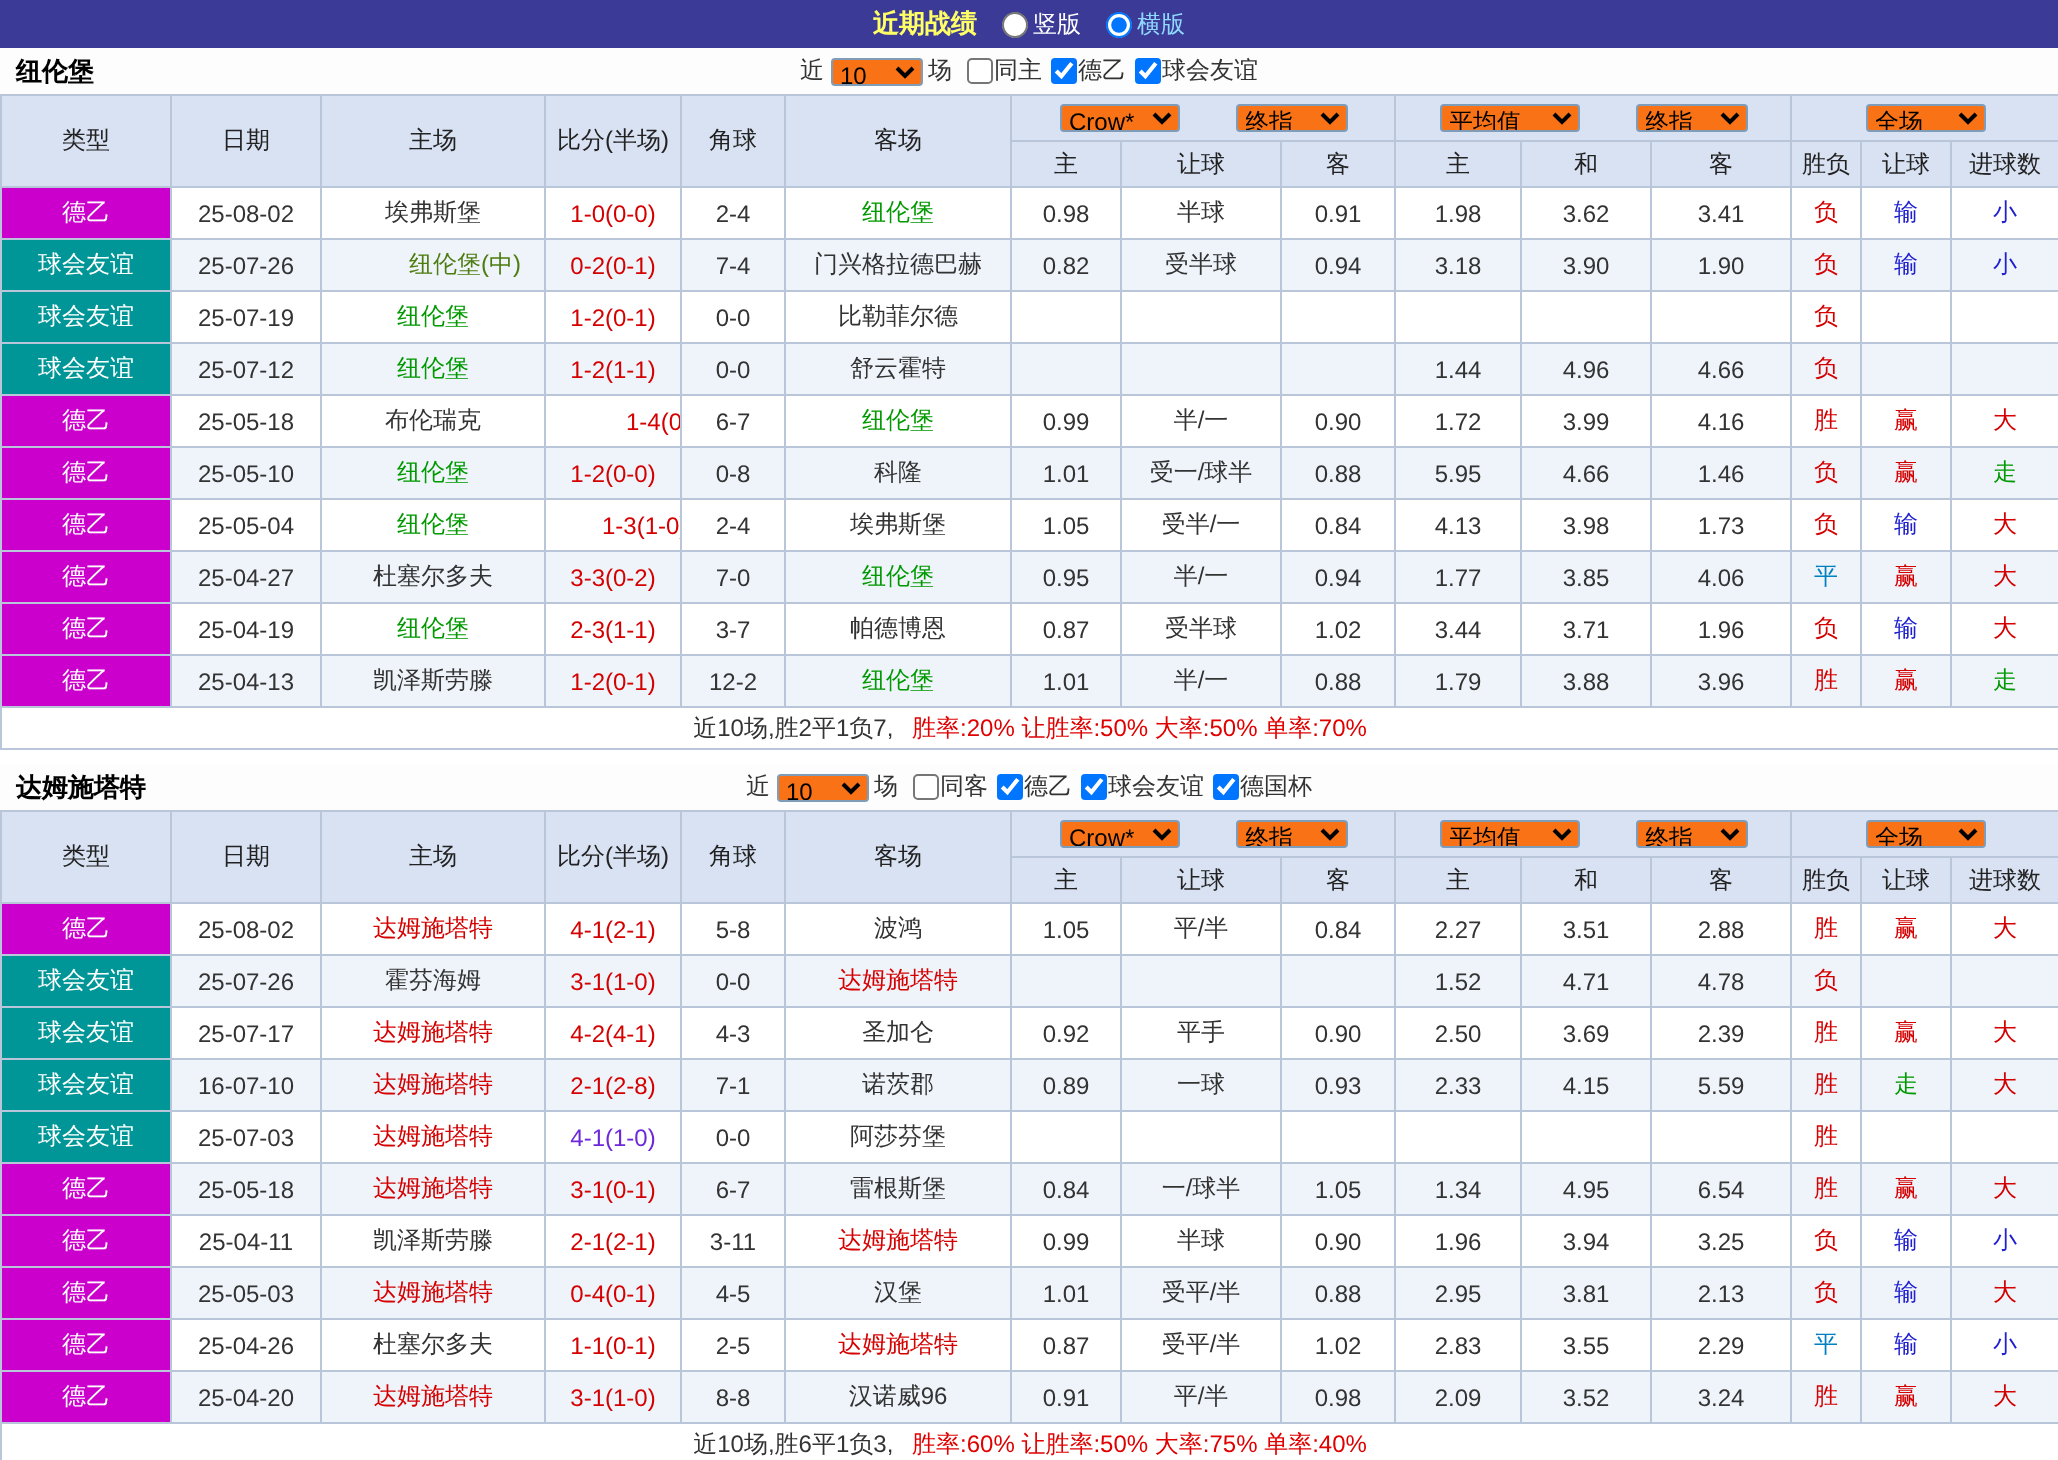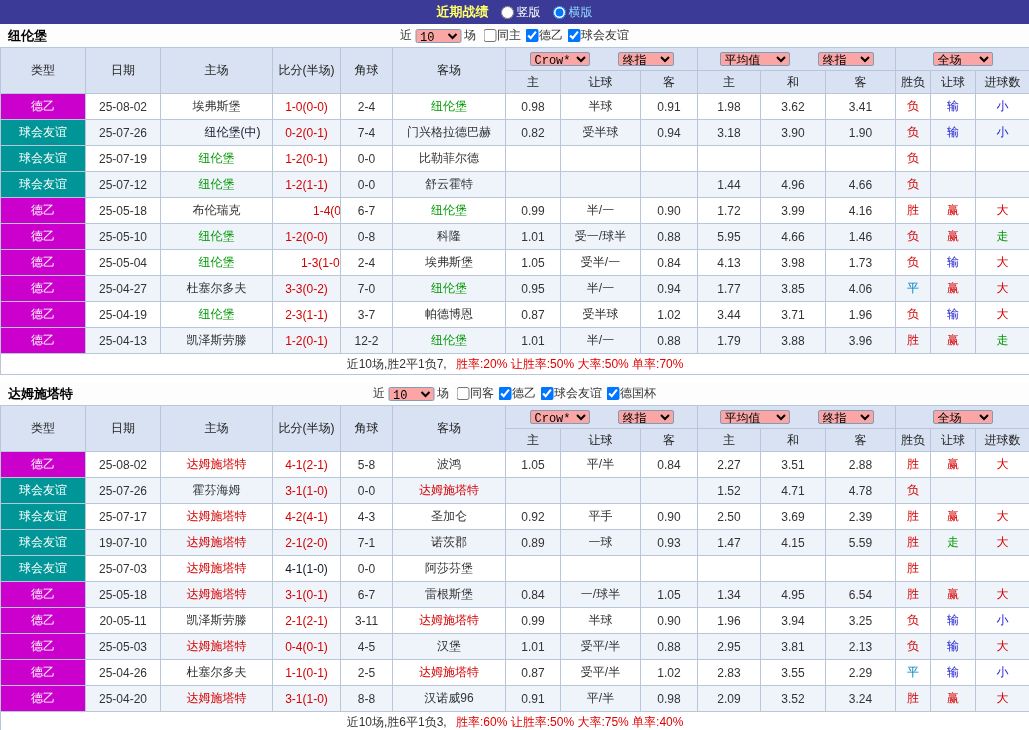--- a/index.html
+++ b/index.html
@@ -44,24 +44,23 @@
     white-space: nowrap;
   }
   .filterbar .cbs { display:inline-flex; align-items:center; }
   .filterbar label { display:inline-flex; align-items:center; cursor:pointer; }
   .filterbar input[type=checkbox] { margin:0 1px 0 4px; vertical-align:middle; }
 
   select {
     font-size: 12px;
     height: 14px;
     border: 1px solid #7f9db9;
-    background: #fca5a5;
+    background: #f97316;
     color: #000;
     border-radius: 2px;
-    font-family: Liberation Mono, monospace;
   }
   .sel-count { width: 46px; }
   .sel-book  { width: 60px; }
   .sel-final { width: 56px; }
   .sel-avg   { width: 70px; }
   .sel-full  { width: 60px; }
 
   table.grid {
     width: 1029px;
     border-collapse: collapse;
@@ -197,21 +196,21 @@
           <td>1.98</td>
           <td>3.62</td>
           <td>3.41</td>
           <td style="color: rgb(213, 0, 0);">负</td>
           <td style="color: rgb(32, 32, 208);">输</td>
           <td style="color: rgb(32, 32, 208);">小</td>
         </tr>
         <tr>
           <td style="background: rgb(0, 150, 151); color: rgb(255, 255, 255);">球会友谊</td>
           <td>25-07-26</td>
-          <td style="color: #0f172a; padding-left: 32px;">纽伦堡(中)</td>
+          <td style="color: #4d7c0f; padding-left: 32px;">纽伦堡(中)</td>
           <td style="color: rgb(213, 0, 0);">0-2(0-1)</td>
           <td>7-4</td>
           <td>门兴格拉德巴赫</td>
           <td>0.82</td>
           <td>受半球</td>
           <td>0.94</td>
           <td>3.18</td>
           <td>3.90</td>
           <td>1.90</td>
           <td style="color: rgb(213, 0, 0);">负</td>
@@ -496,40 +495,40 @@
           <td>0.90</td>
           <td>2.50</td>
           <td>3.69</td>
           <td>2.39</td>
           <td style="color: rgb(213, 0, 0);">胜</td>
           <td style="color: rgb(213, 0, 0);">赢</td>
           <td style="color: rgb(213, 0, 0);">大</td>
         </tr>
         <tr>
           <td style="background: rgb(0, 150, 151); color: rgb(255, 255, 255);">球会友谊</td>
-          <td>19-07-10</td>
-          <td style="color: rgb(213, 0, 0);">达姆施塔特</td>
-          <td style="color: rgb(213, 0, 0);">2-1(2-0)</td>
+          <td>16-07-10</td>
+          <td style="color: rgb(213, 0, 0);">达姆施塔特</td>
+          <td style="color: rgb(213, 0, 0);">2-1(2-8)</td>
           <td>7-1</td>
           <td>诺茨郡</td>
           <td>0.89</td>
           <td>一球</td>
           <td>0.93</td>
-          <td>1.47</td>
+          <td>2.33</td>
           <td>4.15</td>
           <td>5.59</td>
           <td style="color: rgb(213, 0, 0);">胜</td>
           <td style="color: rgb(0, 153, 0);">走</td>
           <td style="color: rgb(213, 0, 0);">大</td>
         </tr>
         <tr>
           <td style="background: rgb(0, 150, 151); color: rgb(255, 255, 255);">球会友谊</td>
           <td>25-07-03</td>
           <td style="color: rgb(213, 0, 0);">达姆施塔特</td>
-          <td style="color: #0f172a;">4-1(1-0)</td>
+          <td style="color: #6d28d9;">4-1(1-0)</td>
           <td>0-0</td>
           <td>阿莎芬堡</td>
           <td></td>
           <td></td>
           <td></td>
           <td></td>
           <td></td>
           <td></td>
           <td style="color: rgb(213, 0, 0);">胜</td>
           <td></td>
@@ -547,21 +546,21 @@
           <td>1.05</td>
           <td>1.34</td>
           <td>4.95</td>
           <td>6.54</td>
           <td style="color: rgb(213, 0, 0);">胜</td>
           <td style="color: rgb(213, 0, 0);">赢</td>
           <td style="color: rgb(213, 0, 0);">大</td>
         </tr>
         <tr>
           <td style="background: rgb(204, 0, 204); color: rgb(255, 255, 255);">德乙</td>
-          <td>20-05-11</td>
+          <td>25-04-11</td>
           <td>凯泽斯劳滕</td>
           <td style="color: rgb(213, 0, 0);">2-1(2-1)</td>
           <td>3-11</td>
           <td style="color: rgb(213, 0, 0);">达姆施塔特</td>
           <td>0.99</td>
           <td>半球</td>
           <td>0.90</td>
           <td>1.96</td>
           <td>3.94</td>
           <td>3.25</td>

